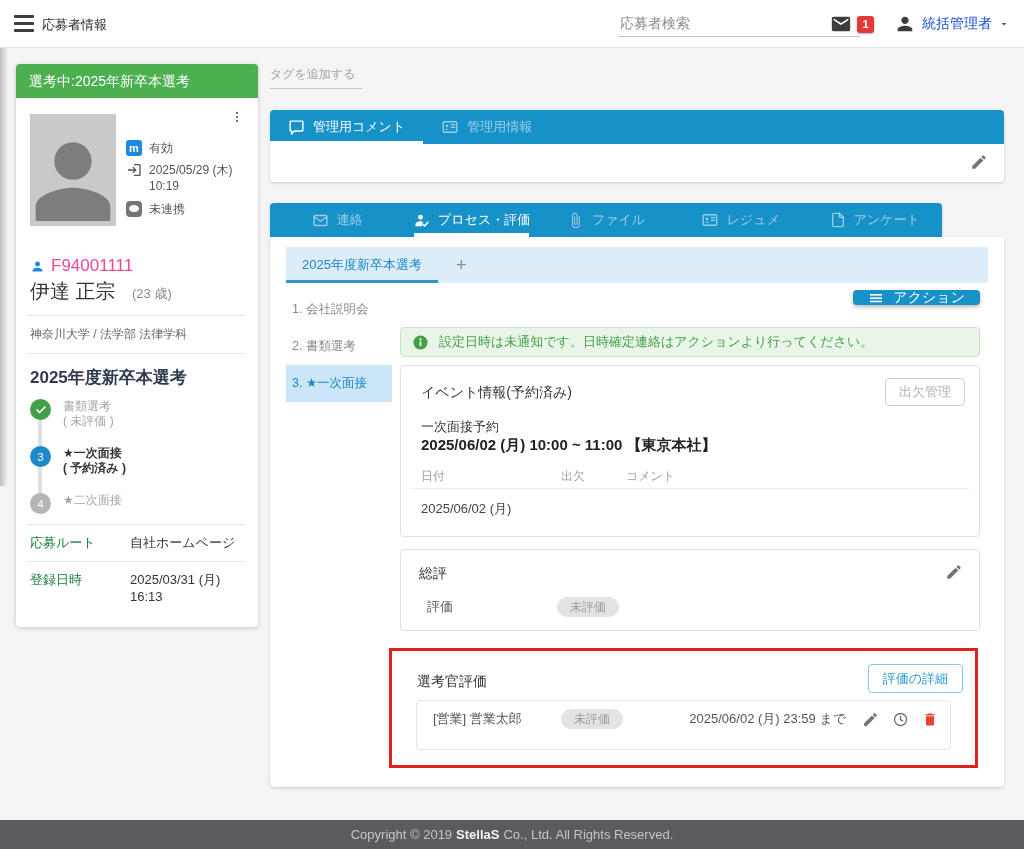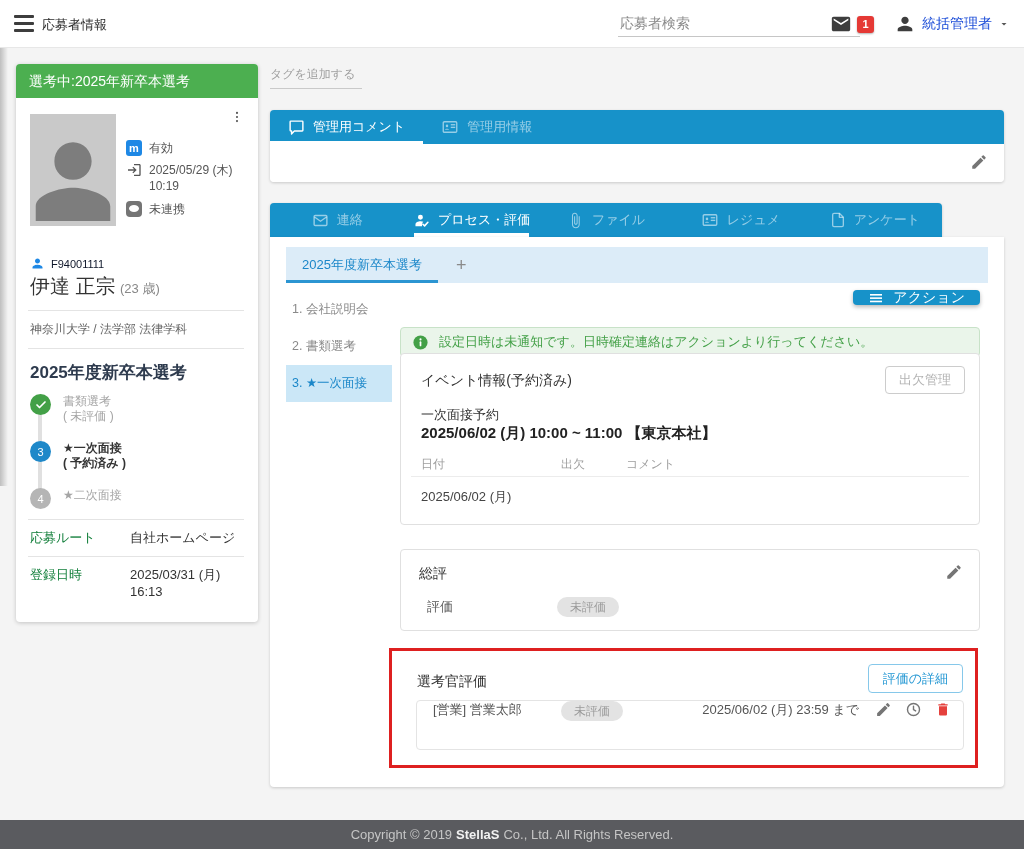--- a/index.html
+++ b/index.html
@@ -37,25 +37,25 @@
   .side-body{position:relative;padding:12px 16px 14px 14px;}
   .profile{position:relative;height:140px;}
   .avatar{position:absolute;left:0;top:4px;width:86px;height:112px;background:#c9c9c9;overflow:hidden;display:flex;align-items:flex-end;justify-content:center;}
   .kebab{position:absolute;right:-4px;top:-4px;border:none;background:none;cursor:pointer;padding:2px;}
   .meta{position:absolute;left:96px;top:30px;width:116px;font-size:12px;color:#555;}
   .meta-row{display:flex;align-items:flex-start;margin-bottom:6px;line-height:1.35;}
   .meta-row .mi{flex:0 0 16px;margin-right:7px;margin-top:0;}
   .m-badge{width:16px;height:16px;background:#1e88e5;border-radius:3px;color:#fff;font-size:11px;font-weight:bold;display:flex;align-items:center;justify-content:center;line-height:1;}
   .line-badge{width:16px;height:16px;background:#757575;border-radius:4px;position:relative;}
   .line-badge::after{content:"";position:absolute;left:3px;top:4px;width:10px;height:7px;background:#fff;border-radius:50%;}
-  .id-row{display:flex;align-items:center;margin:6px 0 2px;font-size:11px;color:#0f172a;}
+  .id-row{display:flex;align-items:center;margin:6px 0 2px;font-size:17px;color:#ec4899;}
   .id-row .mi{margin-right:6px;display:flex;}
   .name-row{margin:2px 0 10px;}
   .aname{font-size:20px;color:#333;}
-  .aage{font-size:13px;color:#888;margin-left:0;}
+  .aage{font-size:13px;color:#888;margin-left:12px;}
   .sdiv{border-top:1px solid #e4e4e4;margin:0 -2px;}
   .school{font-size:12px;color:#666;padding:10px 0;}
   .ptitle{font-size:17px;font-weight:bold;color:#2e3b4e;padding:12px 0 10px;}
   .tl{position:relative;padding-left:0;margin-bottom:10px;}
   .tl::before{content:"";position:absolute;left:8px;top:2px;bottom:2px;width:4px;background:#e0e0e0;}
   .tl-item{position:relative;display:flex;align-items:flex-start;margin-bottom:17px;}
   .tl-item:last-child{margin-bottom:8px;}
   .tl-dot{position:relative;z-index:1;flex:0 0 21px;height:21px;border-radius:50%;display:flex;align-items:center;justify-content:center;color:#fff;font-size:11px;margin-right:12px;}
   .tl-dot.done{background:#43a047;}
   .tl-dot.current{background:#1e88c9;}
@@ -94,42 +94,42 @@
 
   .steps{position:absolute;left:16px;top:54px;width:106px;}
   .step{width:100%;text-align:left;font-size:12.5px;color:#8a8a8a;padding:10px 6px;background:none;border:none;cursor:pointer;font-family:inherit;display:block;}
   .step.active{background:#cbe7f7;color:var(--primary-text);}
 
   .action-btn{position:absolute;right:24px;top:53px;height:15px;padding:0 15px;background:var(--primary);color:#fff;font-size:14px;border:none;border-radius:4px;box-shadow:0 2px 4px rgba(0,0,0,.28);display:flex;align-items:center;gap:9px;cursor:pointer;font-family:inherit;}
 
   .alert{position:absolute;left:130px;right:24px;top:90px;height:30px;background:#eaf5ea;border:1px solid #c8e2c8;border-radius:4px;display:flex;align-items:center;gap:10px;padding:0 11px;color:var(--green-text);font-size:13px;}
 
   .pane-card{position:absolute;left:130px;right:24px;background:#fff;border:1px solid var(--card-border);border-radius:4px;}
-  .event-card{top:116px;height:172px;}
+  .event-card{top:128px;height:172px;}
   .event-title{position:absolute;left:20px;top:18px;font-size:14px;color:#333;}
   .attendance-btn{position:absolute;right:14px;top:12px;height:28px;padding:0 13px;background:#fff;border:1px solid #ccc;border-radius:4px;color:#b3b3b3;font-size:13px;cursor:default;font-family:Liberation Sans, sans-serif;}
   .event-name{position:absolute;left:20px;top:52px;font-size:13px;color:#333;}
   .event-dt{position:absolute;left:20px;top:70px;font-size:15px;font-weight:bold;color:#222;}
   .thead{position:absolute;left:20px;right:20px;top:102px;display:flex;font-size:12px;color:#9e9e9e;}
   .thead .c1{flex:0 0 140px;}
   .thead .c2{flex:0 0 65px;}
   .tline{position:absolute;left:10px;right:10px;top:122px;border-top:1px solid #ececec;}
   .trow{position:absolute;left:20px;top:134px;font-size:13px;color:#444;}
 
   .overall-card{top:312px;height:82px;}
   .overall-title{position:absolute;left:18px;top:15px;font-size:14px;color:#333;}
   .overall-card .edit{position:absolute;right:16px;top:13px;}
   .rating-row{position:absolute;left:26px;top:47px;display:flex;align-items:center;}
   .rating-label{font-size:13px;color:#555;width:130px;}
   .badge{display:inline-block;background:#e3e3e3;color:#9a9a9a;font-size:12px;padding:3px 13px;border-radius:11px;line-height:1.2;}
 
   .reviewer-box{position:absolute;left:119px;right:26px;top:411px;height:120px;border:3px solid var(--alert-red);background:#fff;}
   .reviewer-title{position:absolute;left:25px;top:22px;font-size:14px;color:#333;}
   .detail-btn{position:absolute;right:12px;top:13px;height:29px;padding:0 14px;background:#fff;border:1px solid #86c8ea;border-radius:4px;color:#2196d3;font-size:13px;cursor:pointer;font-family:inherit;}
-  .reviewer-row{position:absolute;left:24px;right:11px;top:49px;height:50px;border:1px solid #e4e4e4;border-radius:4px;display:flex;align-items:flex-start;padding:0 12px 12px 16px;}
+  .reviewer-row{position:absolute;left:24px;right:24px;top:49px;height:50px;border:1px solid #e4e4e4;border-radius:4px;display:flex;align-items:center;padding:0 12px 12px 16px;}
   .reviewer-name{font-size:13px;color:#555;flex:0 0 128px;}
   .reviewer-row .spacer{flex:1;}
   .deadline{font-size:13px;color:#555;margin-right:16px;}
   .row-actions{display:flex;align-items:center;gap:13px;}
 
   .edit{background:none;border:none;cursor:pointer;padding:0;display:flex;}
 
   
   .footer{position:absolute;left:0;right:0;top:820px;height:29px;background:#5a5b5f;color:#c5c5c5;font-size:13px;display:flex;align-items:center;justify-content:center;}
   .footer .brand{color:#f2f2f2;font-weight:bold;margin:0 4px;}

